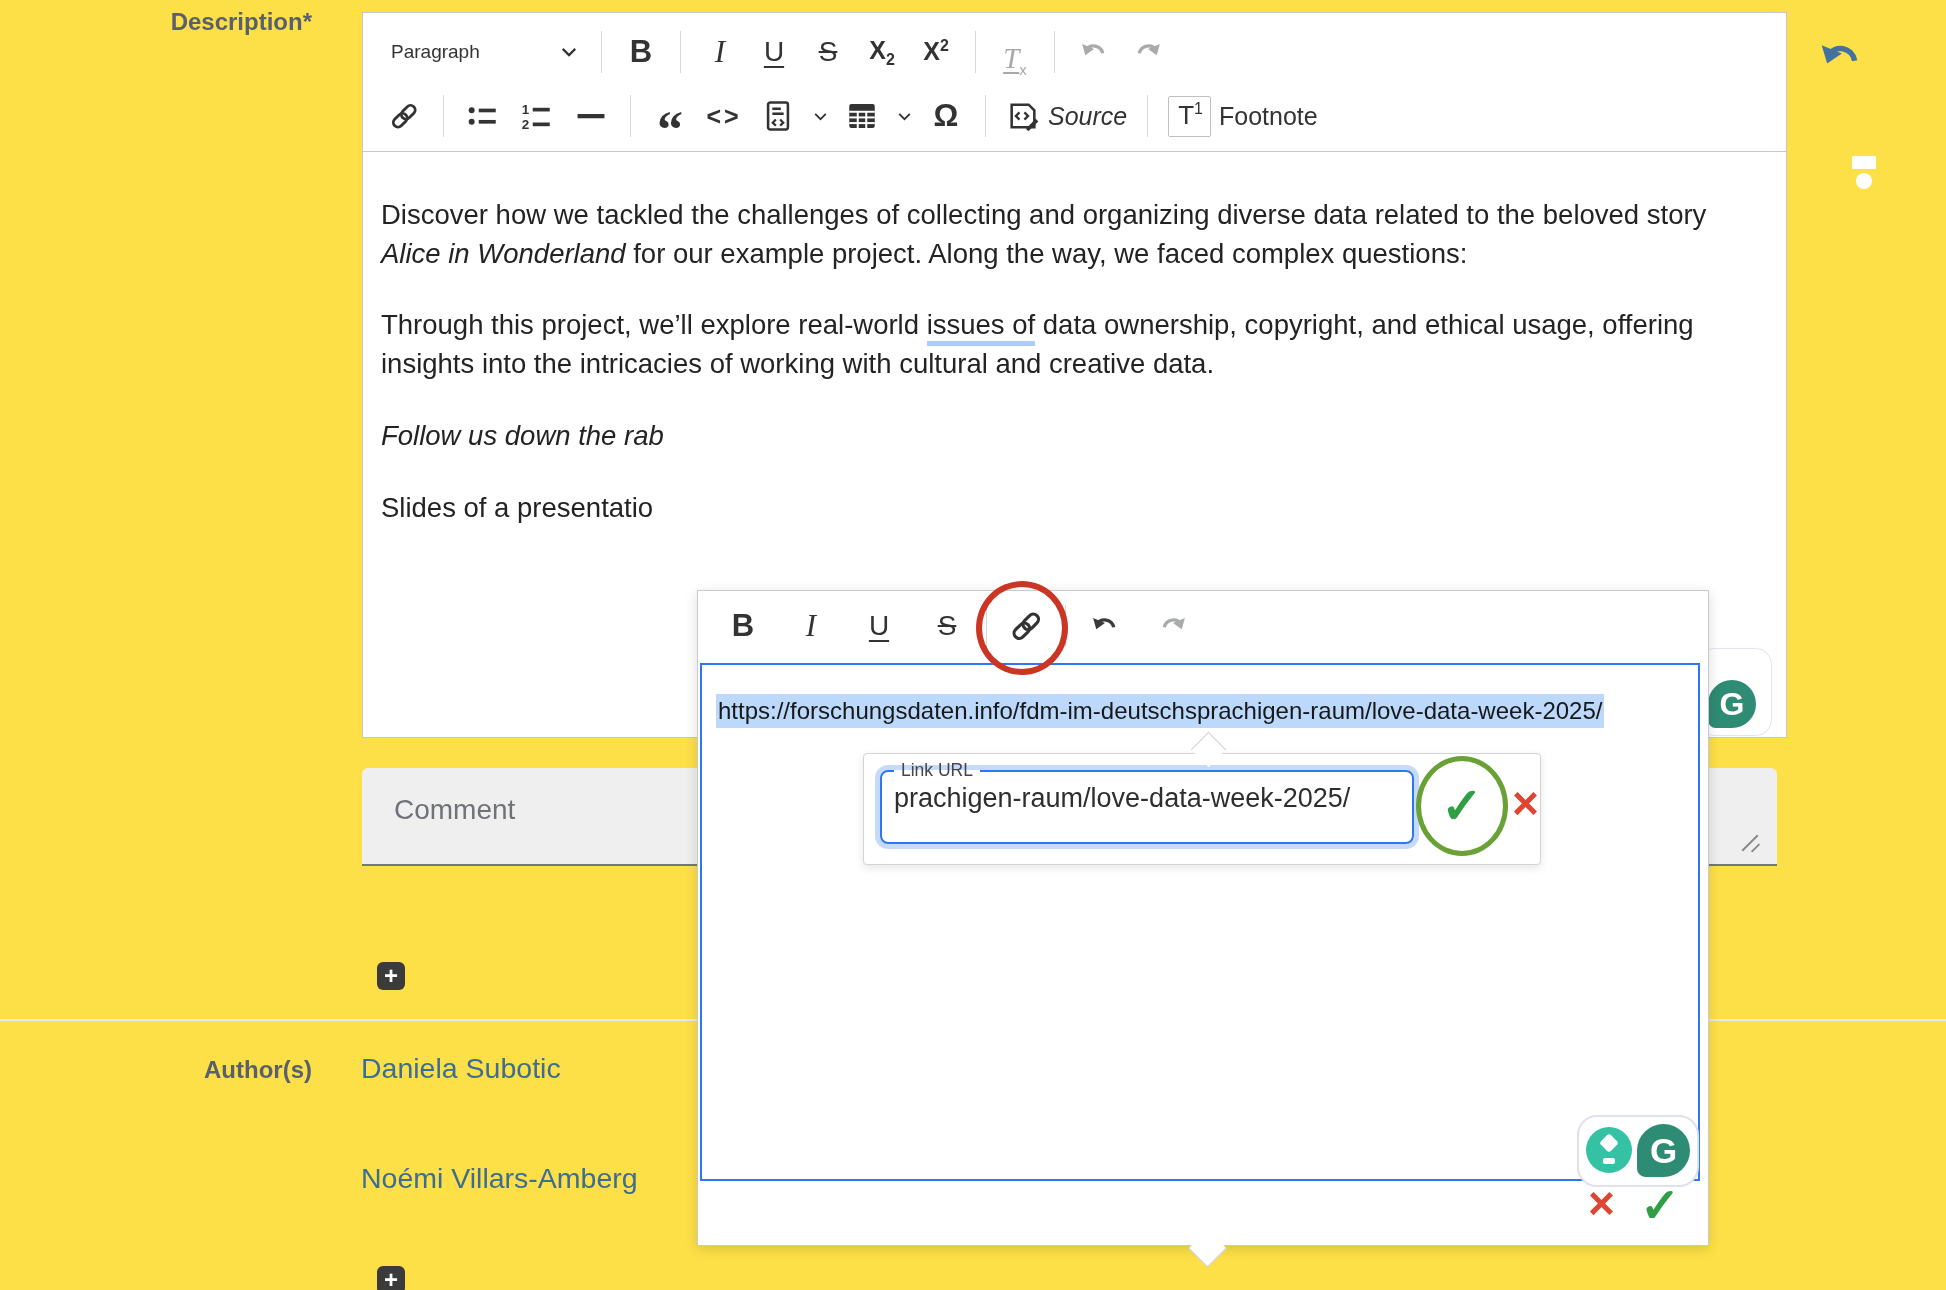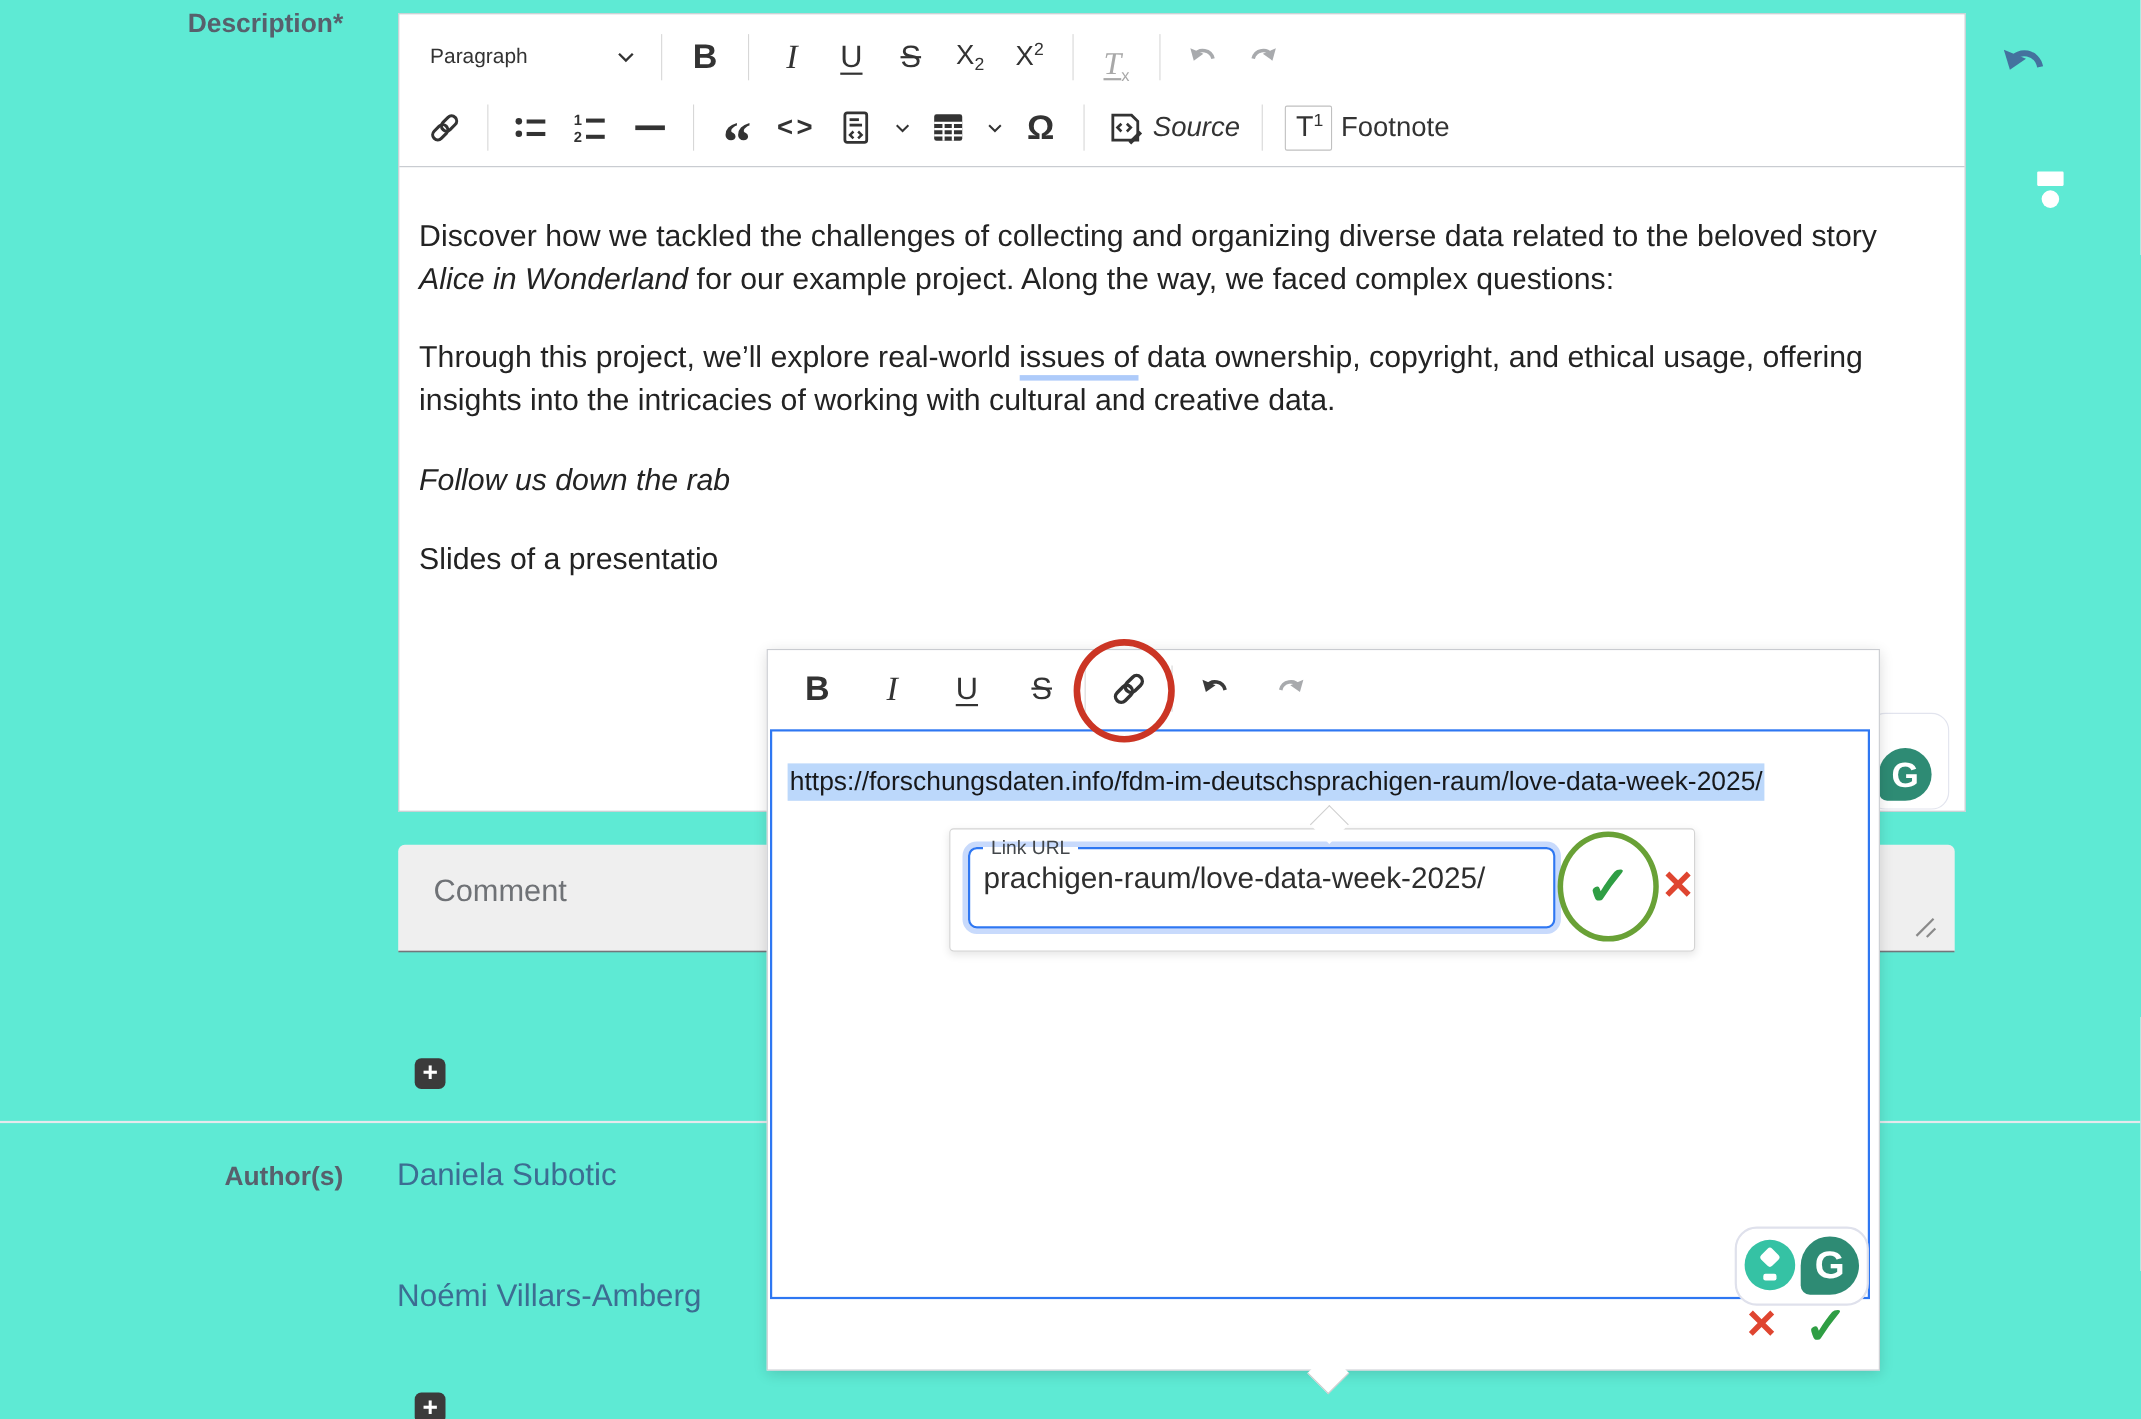--- a/index.html
+++ b/index.html
@@ -1,35 +1,35 @@
 <!DOCTYPE html>
 <html><head>
 <meta charset="utf-8">
 <style>
   html,body{margin:0;padding:0;background:#eef0f2;}
-  .screen{position:relative;width:1946px;height:1290px;background:#5eead4;overflow:hidden;
+  .screen{position:relative;width:1946px;height:1290px;background:#fde047;overflow:hidden;
           font-family:"Liberation Sans",sans-serif;color:#222;}
   
   .field-label{position:absolute;left:80px;width:232px;text-align:right;
                font-size:24px;font-weight:700;color:#57606c;}
   
   .editor{position:absolute;left:362px;top:12px;width:1425px;height:726px;
           background:#fff;border:1px solid #c4c7cc;box-sizing:border-box;}
   .ed-toolbar{border-bottom:1px solid #c4c7cc;padding:6px 10px 4px 14px;}
   .trow{display:flex;align-items:center;height:66px;}
   .trow2{height:62px;}
   .tbtn{background:none;border:none;padding:0;display:flex;align-items:center;justify-content:center;
         width:54px;height:54px;color:#333;font-family:inherit;}
   .sep{width:1px;height:42px;background:#d7d7d7;margin:0 12px;flex:none;}
   .para-btn{width:212px;justify-content:space-between;padding:0 10px 0 14px;font-size:19px;color:#333;}
   .gB{font-weight:700;font-size:31px;}
   .gI{font-family:"Liberation Serif",serif;font-style:italic;font-size:31px;}
   .gU{font-size:28px;text-decoration:underline;text-underline-offset:5px;}
   .gS{font-size:28px;text-decoration:line-through;}
-  .gX{font-size:25px;font-weight:400;}
+  .gX{font-size:25px;font-weight:700;}
   .gX sub{font-size:16px;} .gX sup{font-size:16px;}
   .gTx{font-family:"Liberation Serif",serif;font-style:italic;font-size:29px;color:#a8a8a8;
        text-decoration:underline;text-underline-offset:4px;margin-top:16px;}
   .gTx sub{font-size:15px;text-decoration:none;font-family:"Liberation Sans",sans-serif;font-style:normal;}
   .gray{color:#a8aaad;}
   .dark{color:#3a3a3a;}
   .gQuote{font-family:"Liberation Serif",serif;font-weight:700;font-size:52px;line-height:10px;
           position:relative;top:14px;}
   .gCode{font-size:25px;font-weight:700;letter-spacing:3px;}
   .gOmega{font-size:31px;font-weight:600;}

